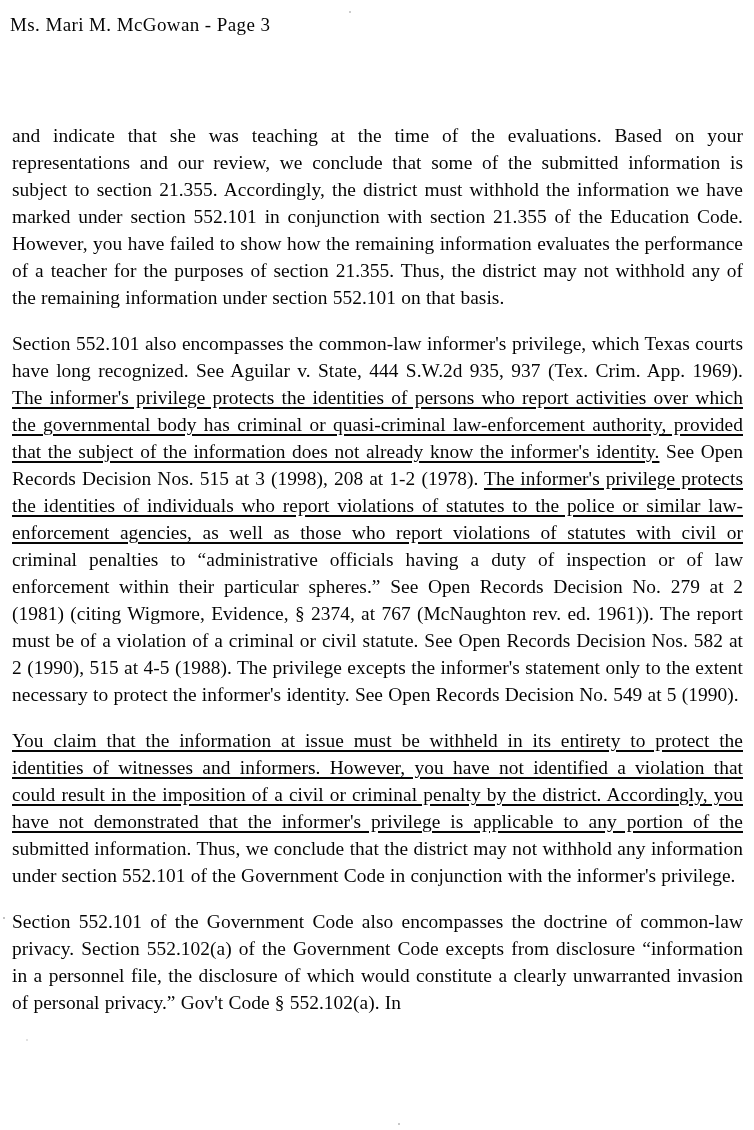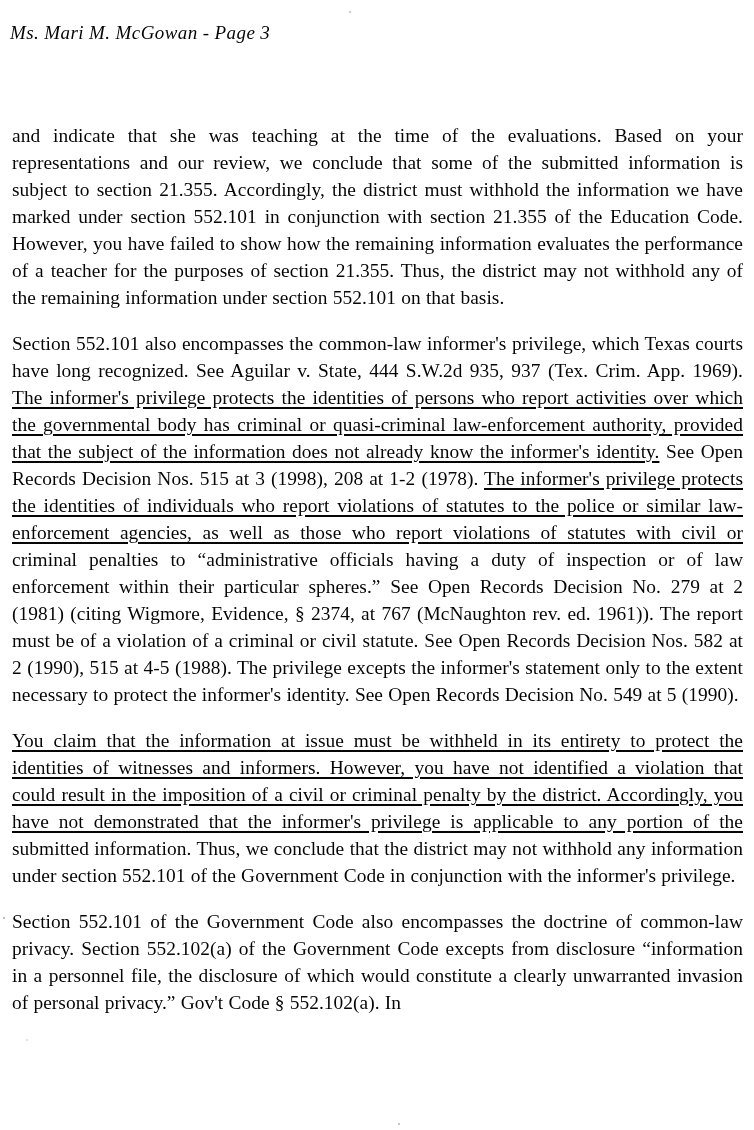--- a/index.html
+++ b/index.html
@@ -17,25 +17,24 @@
     font-family: "Liberation Serif", "DejaVu Serif", serif;
     color: #0a0a0a;
     
     filter: contrast(1.04);
   }
 
   
   .running-head {
     position: absolute;
     left: 10px;
-    top: 22px;
+    top: 14px;
     font-size: 19px;
     letter-spacing: 0.4px;
     white-space: nowrap;
-    font-style: italic;
   }
 
   
   .body-block {
     position: absolute;
     left: 12px;
     top: 104px;
     width: 731px;
   }
 

